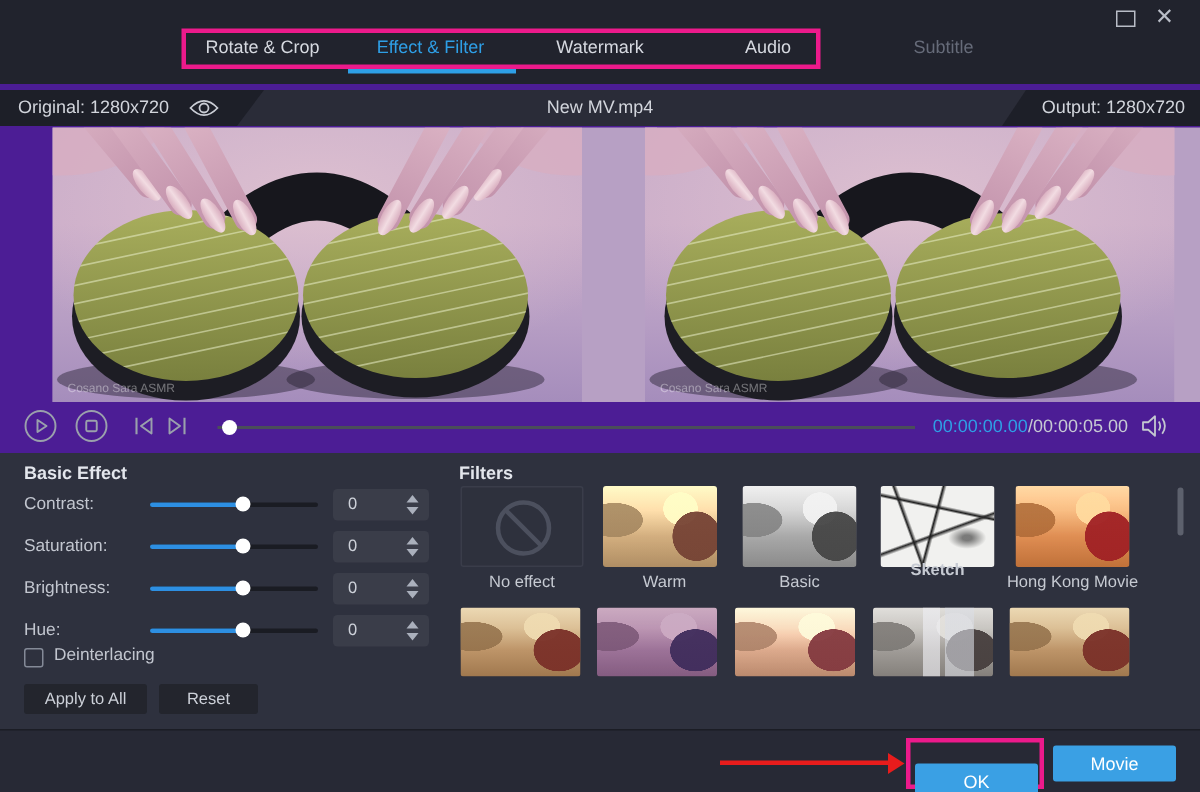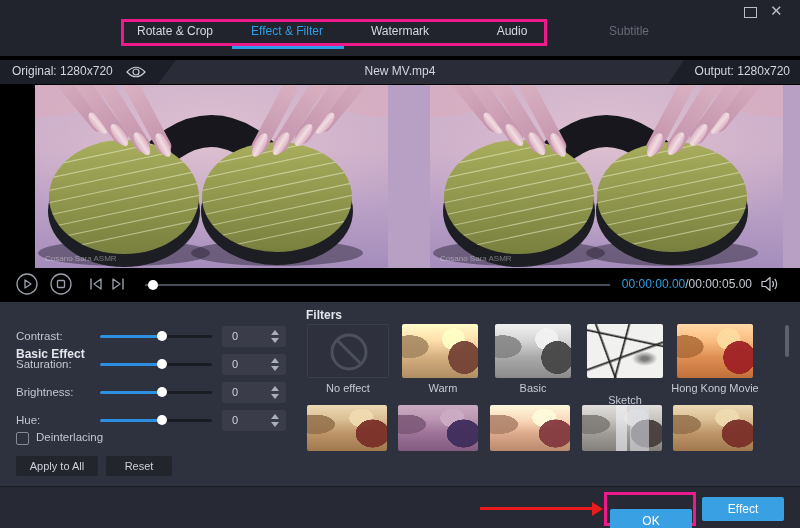--- a/index.html
+++ b/index.html
@@ -10,21 +10,21 @@
   .header{position:absolute;top:0;left:0;width:800px;height:56px;background:#21232d;}
   .win-btn{position:absolute;cursor:pointer;}
   .max-btn{top:7px;left:744px;width:13px;height:11px;border:1px solid #b9bdc7;}
   .close-btn{top:2px;left:770px;font-size:15px;color:#b9bdc7;}
   .tab{position:absolute;top:24px;height:18px;font-size:12px;text-align:center;color:#d6d9e0;cursor:pointer;white-space:nowrap;}
   .tab.active{color:#2e9fe6;}
   .tab.disabled{color:#666b79;}
   .tab-underline{position:absolute;top:46px;left:232px;width:112px;height:3px;background:#2e9fe6;}
   .anno-box-tabs{position:absolute;top:19px;left:121px;width:426px;height:27px;border:3px solid #ec1a8b;}
   
-  .video-zone{position:absolute;top:56px;left:0;width:800px;height:246px;background:#000000;padding-left:30px;}
+  .video-zone{position:absolute;top:56px;left:0;width:800px;height:246px;background:#4c1d95;padding-left:30px;}
   .vhead{position:absolute;top:4px;left:0;width:800px;height:24px;background:#2a2c38;font-size:12px;color:#d2d5dc;}
   .vhead .trap-l{position:absolute;left:0;top:0;width:176px;height:24px;background:#1d1f28;
     clip-path:polygon(0 0,176px 0,158px 100%,0 100%);}
   .vhead .trap-r{position:absolute;right:0;top:0;width:132px;height:24px;background:#1d1f28;
     clip-path:polygon(16px 0,100% 0,100% 100%,0 100%);}
   .vhead .lbl-orig{position:absolute;left:12px;top:4px;}
   .vhead .lbl-out{position:absolute;right:10px;top:4px;}
   .vhead .fname{position:absolute;left:0;width:100%;top:4px;text-align:center;}
   .eye{position:absolute;left:126px;top:5px;cursor:pointer;}
   .video{position:absolute;top:29px;width:403px;height:183px;background:#b7a0c4;overflow:hidden;}
@@ -338,21 +338,21 @@
             <path d="M2 5.5 H5.5 L10 1.5 V14.5 L5.5 10.5 H2 Z" fill="none" stroke="#c3c7d0" stroke-width="1.2" stroke-linejoin="round"></path>
             <path d="M12.5 5 Q14.5 8 12.5 11" stroke="#c3c7d0" stroke-width="1.2" fill="none"></path>
             <path d="M14.8 2.8 Q18.4 8 14.8 13.2" stroke="#c3c7d0" stroke-width="1.2" fill="none"></path>
           </svg>
       </span>
     </div>
   </div>
 
   <div class="panel">
 
-    <div class="sect-title" style="left:16px;top:6px;margin-top:39px;">Basic Effect</div>
+    <div class="sect-title" style="left:16px;top:6px;">Basic Effect</div>
 
     <div class="sl-label" style="top:28px;">Contrast:</div>
     <div class="sl-track" style="top:33px;">
         <div class="sl-fill" style="width:62px;"></div>
         <div class="sl-thumb" style="left:57px;"></div>
       </div>
     <div class="spin" style="top:24px;">
         <span class="val">0</span>
         <span class="arr up"></span>
         <span class="arr dn"></span>
@@ -413,21 +413,21 @@
     <div class="thumb" style="left:587px;top:22px;width:76px;height:54px;">
         <div class="t-land v-sketch"></div>
       </div>
     <div class="thumb" style="left:677px;top:22px;width:76px;height:54px;">
         <div class="t-land v-warm f-hk"></div>
       </div>
 
     <div class="thumb-label" style="left:300px;top:80px;">No effect</div>
     <div class="thumb-label" style="left:395px;top:80px;">Warm</div>
     <div class="thumb-label" style="left:485px;top:80px;">Basic</div>
-    <div class="thumb-label" style="left:577px;top:92px;">Sketch</div>
+    <div class="thumb-label" style="left:577px;top:72px;font-weight:bold;">Sketch</div>
     <div class="thumb-label" style="left:667px;top:80px;">Hong Kong Movie</div>
 
     <div class="thumb" style="left:307px;top:103px;width:80px;height:46px;">
         <div class="t-land v-warm"></div>
       </div>
     <div class="thumb" style="left:398px;top:103px;width:80px;height:46px;">
         <div class="t-land v-warm f-purple"></div>
       </div>
     <div class="thumb" style="left:490px;top:103px;width:80px;height:46px;">
         <div class="t-land v-warm f-pink"></div>
@@ -441,16 +441,16 @@
       </div>
 
     <div class="scrollbar"></div>
   </div>
 
   <div class="footer">
     <div class="arrow-line"></div>
     <div class="arrow-head"></div>
     <div class="anno-box-ok"></div>
     <div class="btn-blue" style="left:610px;margin-top:12px;">OK</div>
-    <div class="btn-blue" style="left:702px;">Effect</div>
+    <div class="btn-blue" style="left:702px;">Movie</div>
   </div>
 
 </div>
 
 </body></html>

